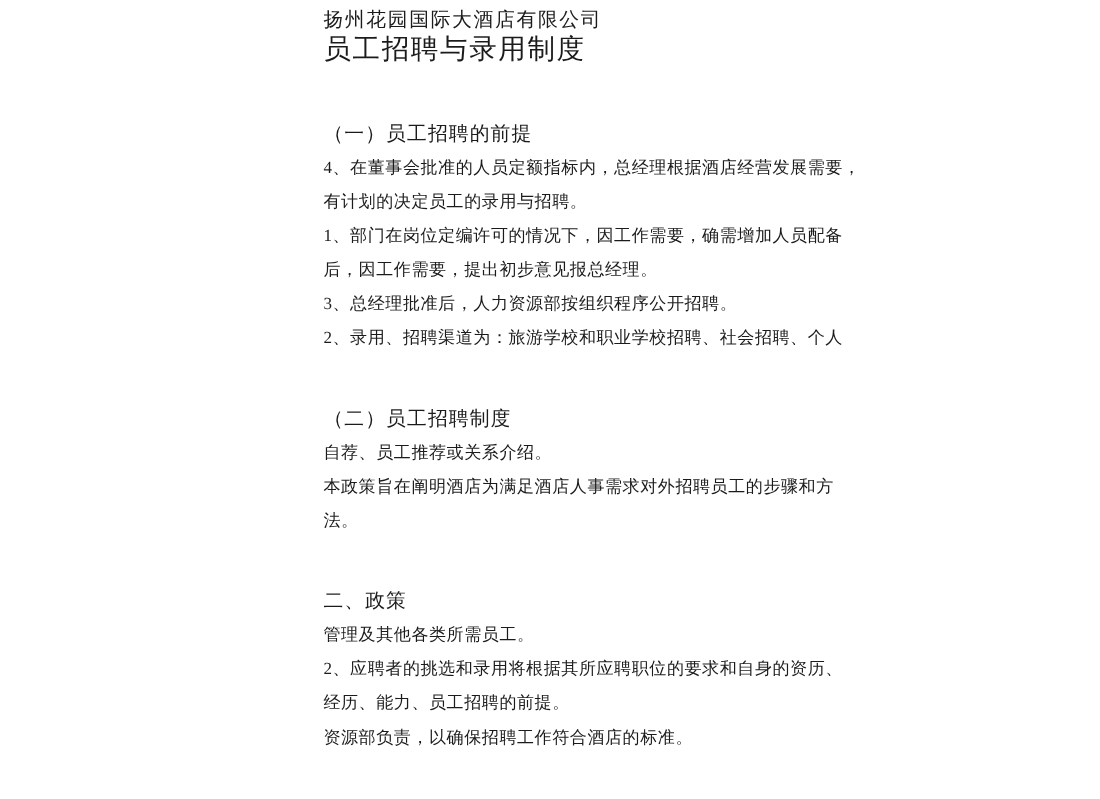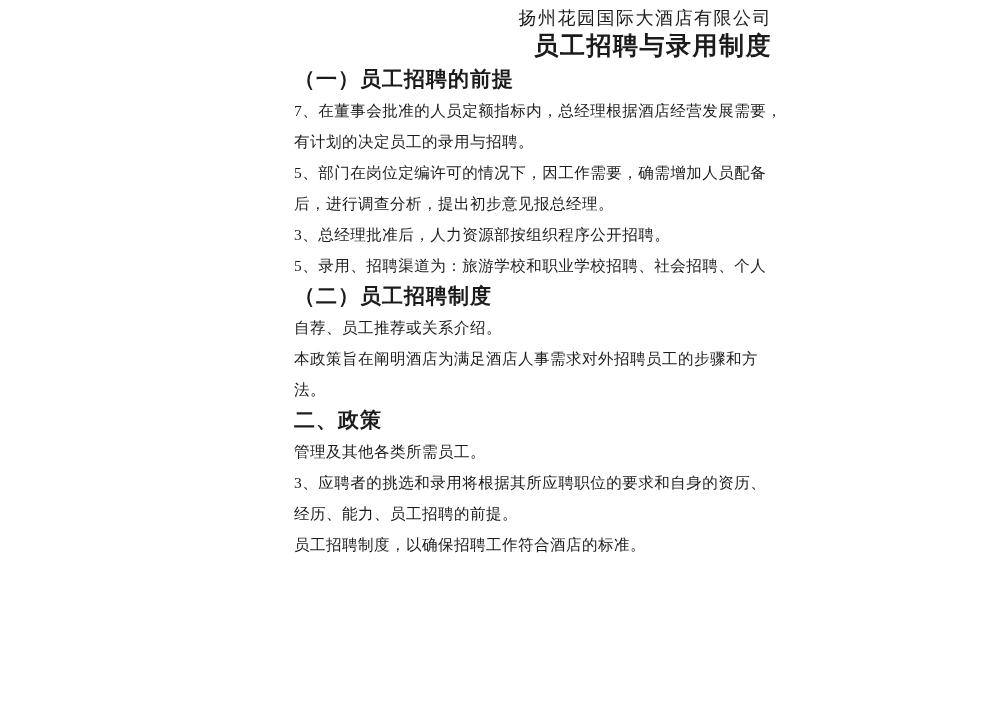--- a/index.html
+++ b/index.html
@@ -13,78 +13,79 @@
     color: #1b1b1b;
     font-family: "Liberation Serif", "DejaVu Serif", serif;
     overflow: hidden;
     position: relative;
   }
   .doc-header {
     position: absolute;
     left: 294px;
     top: 0;
     width: 478px;
-    text-align: right;
+    text-align: left;
   }
   .company {
     padding-top: 7px;
     font-size: 18px;
     line-height: 22px;
     letter-spacing: 1.5px;
     font-weight: normal;
   }
   .title {
     margin: 3px 0 0 0;
     font-size: 25px;
     line-height: 27px;
-    font-weight: bold;
+    font-weight: normal;
     letter-spacing: 1.5px;
     font-family: "Liberation Sans", "DejaVu Sans", sans-serif;
   }
   .content {
     position: absolute;
     left: 294px;
     top: 64px;
     width: 520px;
   }
   .line {
     height: 31px;
     line-height: 31px;
     font-size: 15.5px;
     letter-spacing: 0.5px;
     white-space: nowrap;
   }
   .line.heading {
-    font-weight: bold;
-    font-size: 21px;
+    font-weight: normal;
+    font-size: 18px;
     letter-spacing: 1px;
+    margin-top: 42px;
   }
 </style>
 </head>
 <body>
 
 <div class="page">
 
   <div class="doc-header">
     <div class="company">扬州花园国际大酒店有限公司</div>
     <div class="title">员工招聘与录用制度</div>
   </div>
 
   <div class="content">
     <div class="line heading">（一）员工招聘的前提</div>
-    <div class="line">7、在董事会批准的人员定额指标内，总经理根据酒店经营发展需要，</div>
+    <div class="line">4、在董事会批准的人员定额指标内，总经理根据酒店经营发展需要，</div>
     <div class="line">有计划的决定员工的录用与招聘。</div>
-    <div class="line">5、部门在岗位定编许可的情况下，因工作需要，确需增加人员配备</div>
-    <div class="line">后，进行调查分析，提出初步意见报总经理。</div>
+    <div class="line">1、部门在岗位定编许可的情况下，因工作需要，确需增加人员配备</div>
+    <div class="line">后，因工作需要，提出初步意见报总经理。</div>
     <div class="line">3、总经理批准后，人力资源部按组织程序公开招聘。</div>
-    <div class="line">5、录用、招聘渠道为：旅游学校和职业学校招聘、社会招聘、个人</div>
+    <div class="line">2、录用、招聘渠道为：旅游学校和职业学校招聘、社会招聘、个人</div>
     <div class="line heading">（二）员工招聘制度</div>
     <div class="line">自荐、员工推荐或关系介绍。</div>
     <div class="line">本政策旨在阐明酒店为满足酒店人事需求对外招聘员工的步骤和方</div>
     <div class="line">法。</div>
     <div class="line heading">二、政策</div>
     <div class="line">管理及其他各类所需员工。</div>
-    <div class="line">3、应聘者的挑选和录用将根据其所应聘职位的要求和自身的资历、</div>
+    <div class="line">2、应聘者的挑选和录用将根据其所应聘职位的要求和自身的资历、</div>
     <div class="line">经历、能力、员工招聘的前提。</div>
-    <div class="line">员工招聘制度，以确保招聘工作符合酒店的标准。</div>
+    <div class="line">资源部负责，以确保招聘工作符合酒店的标准。</div>
   </div>
 
 </div>
 
 </body></html>

